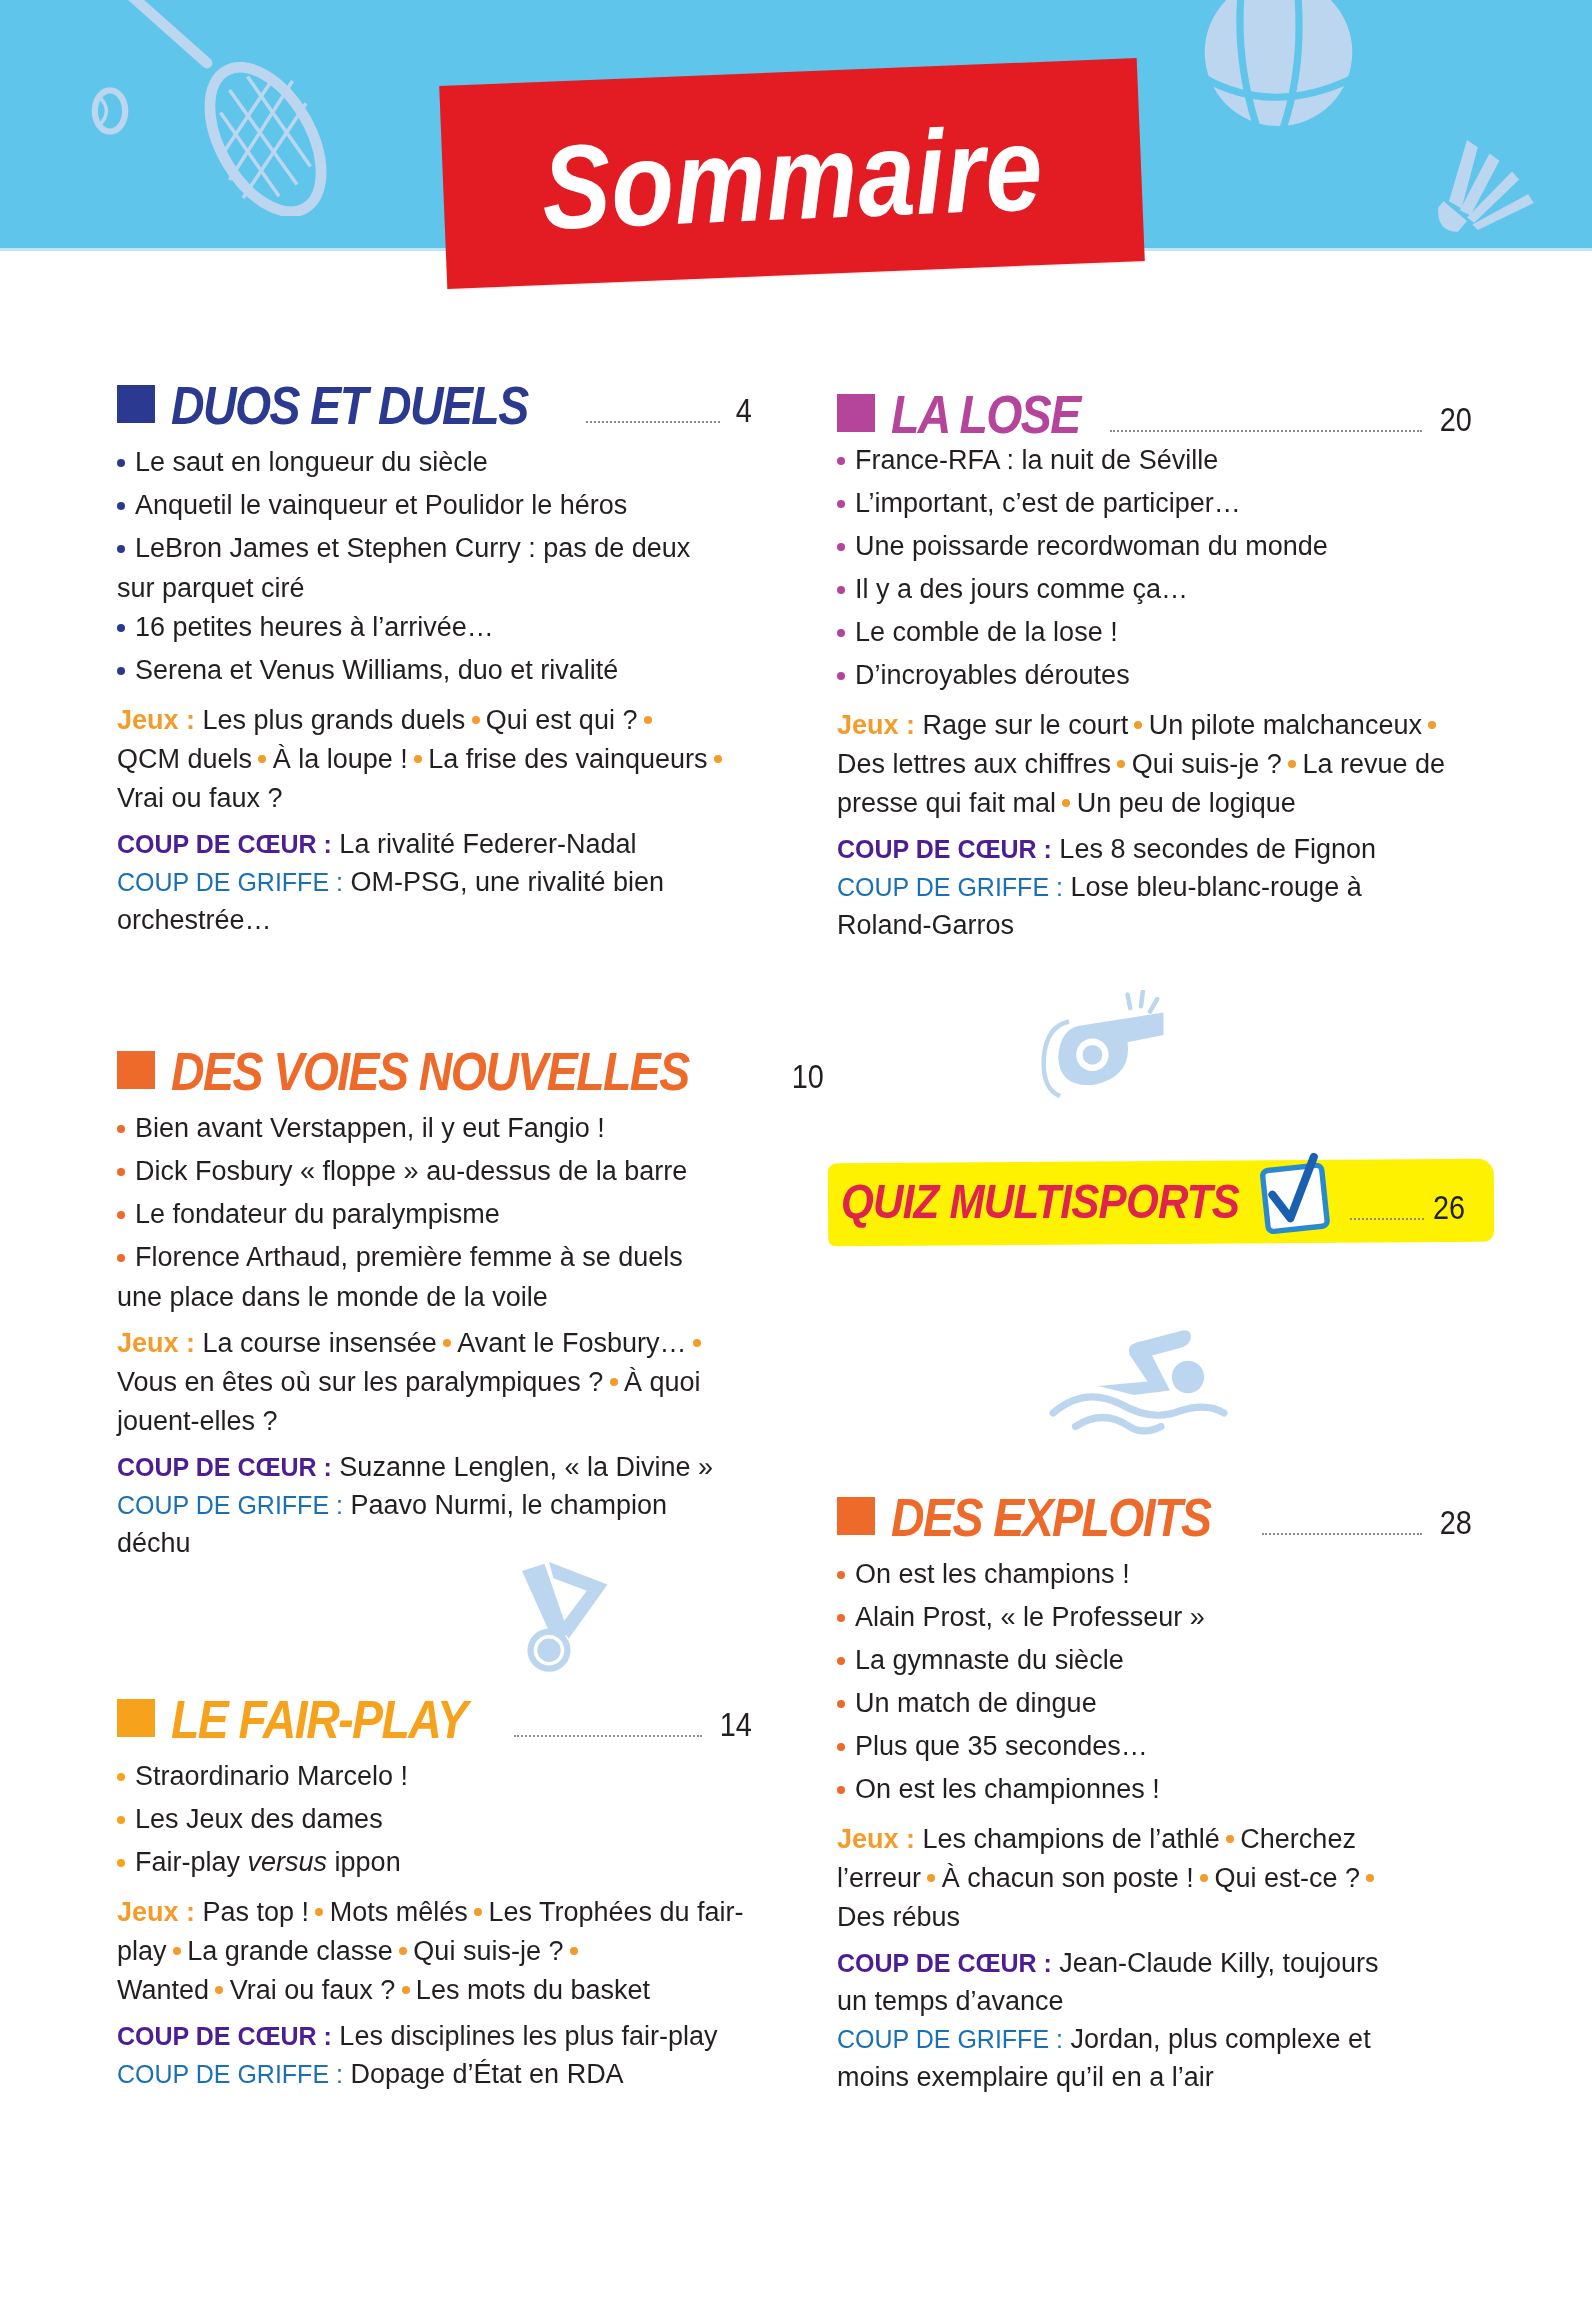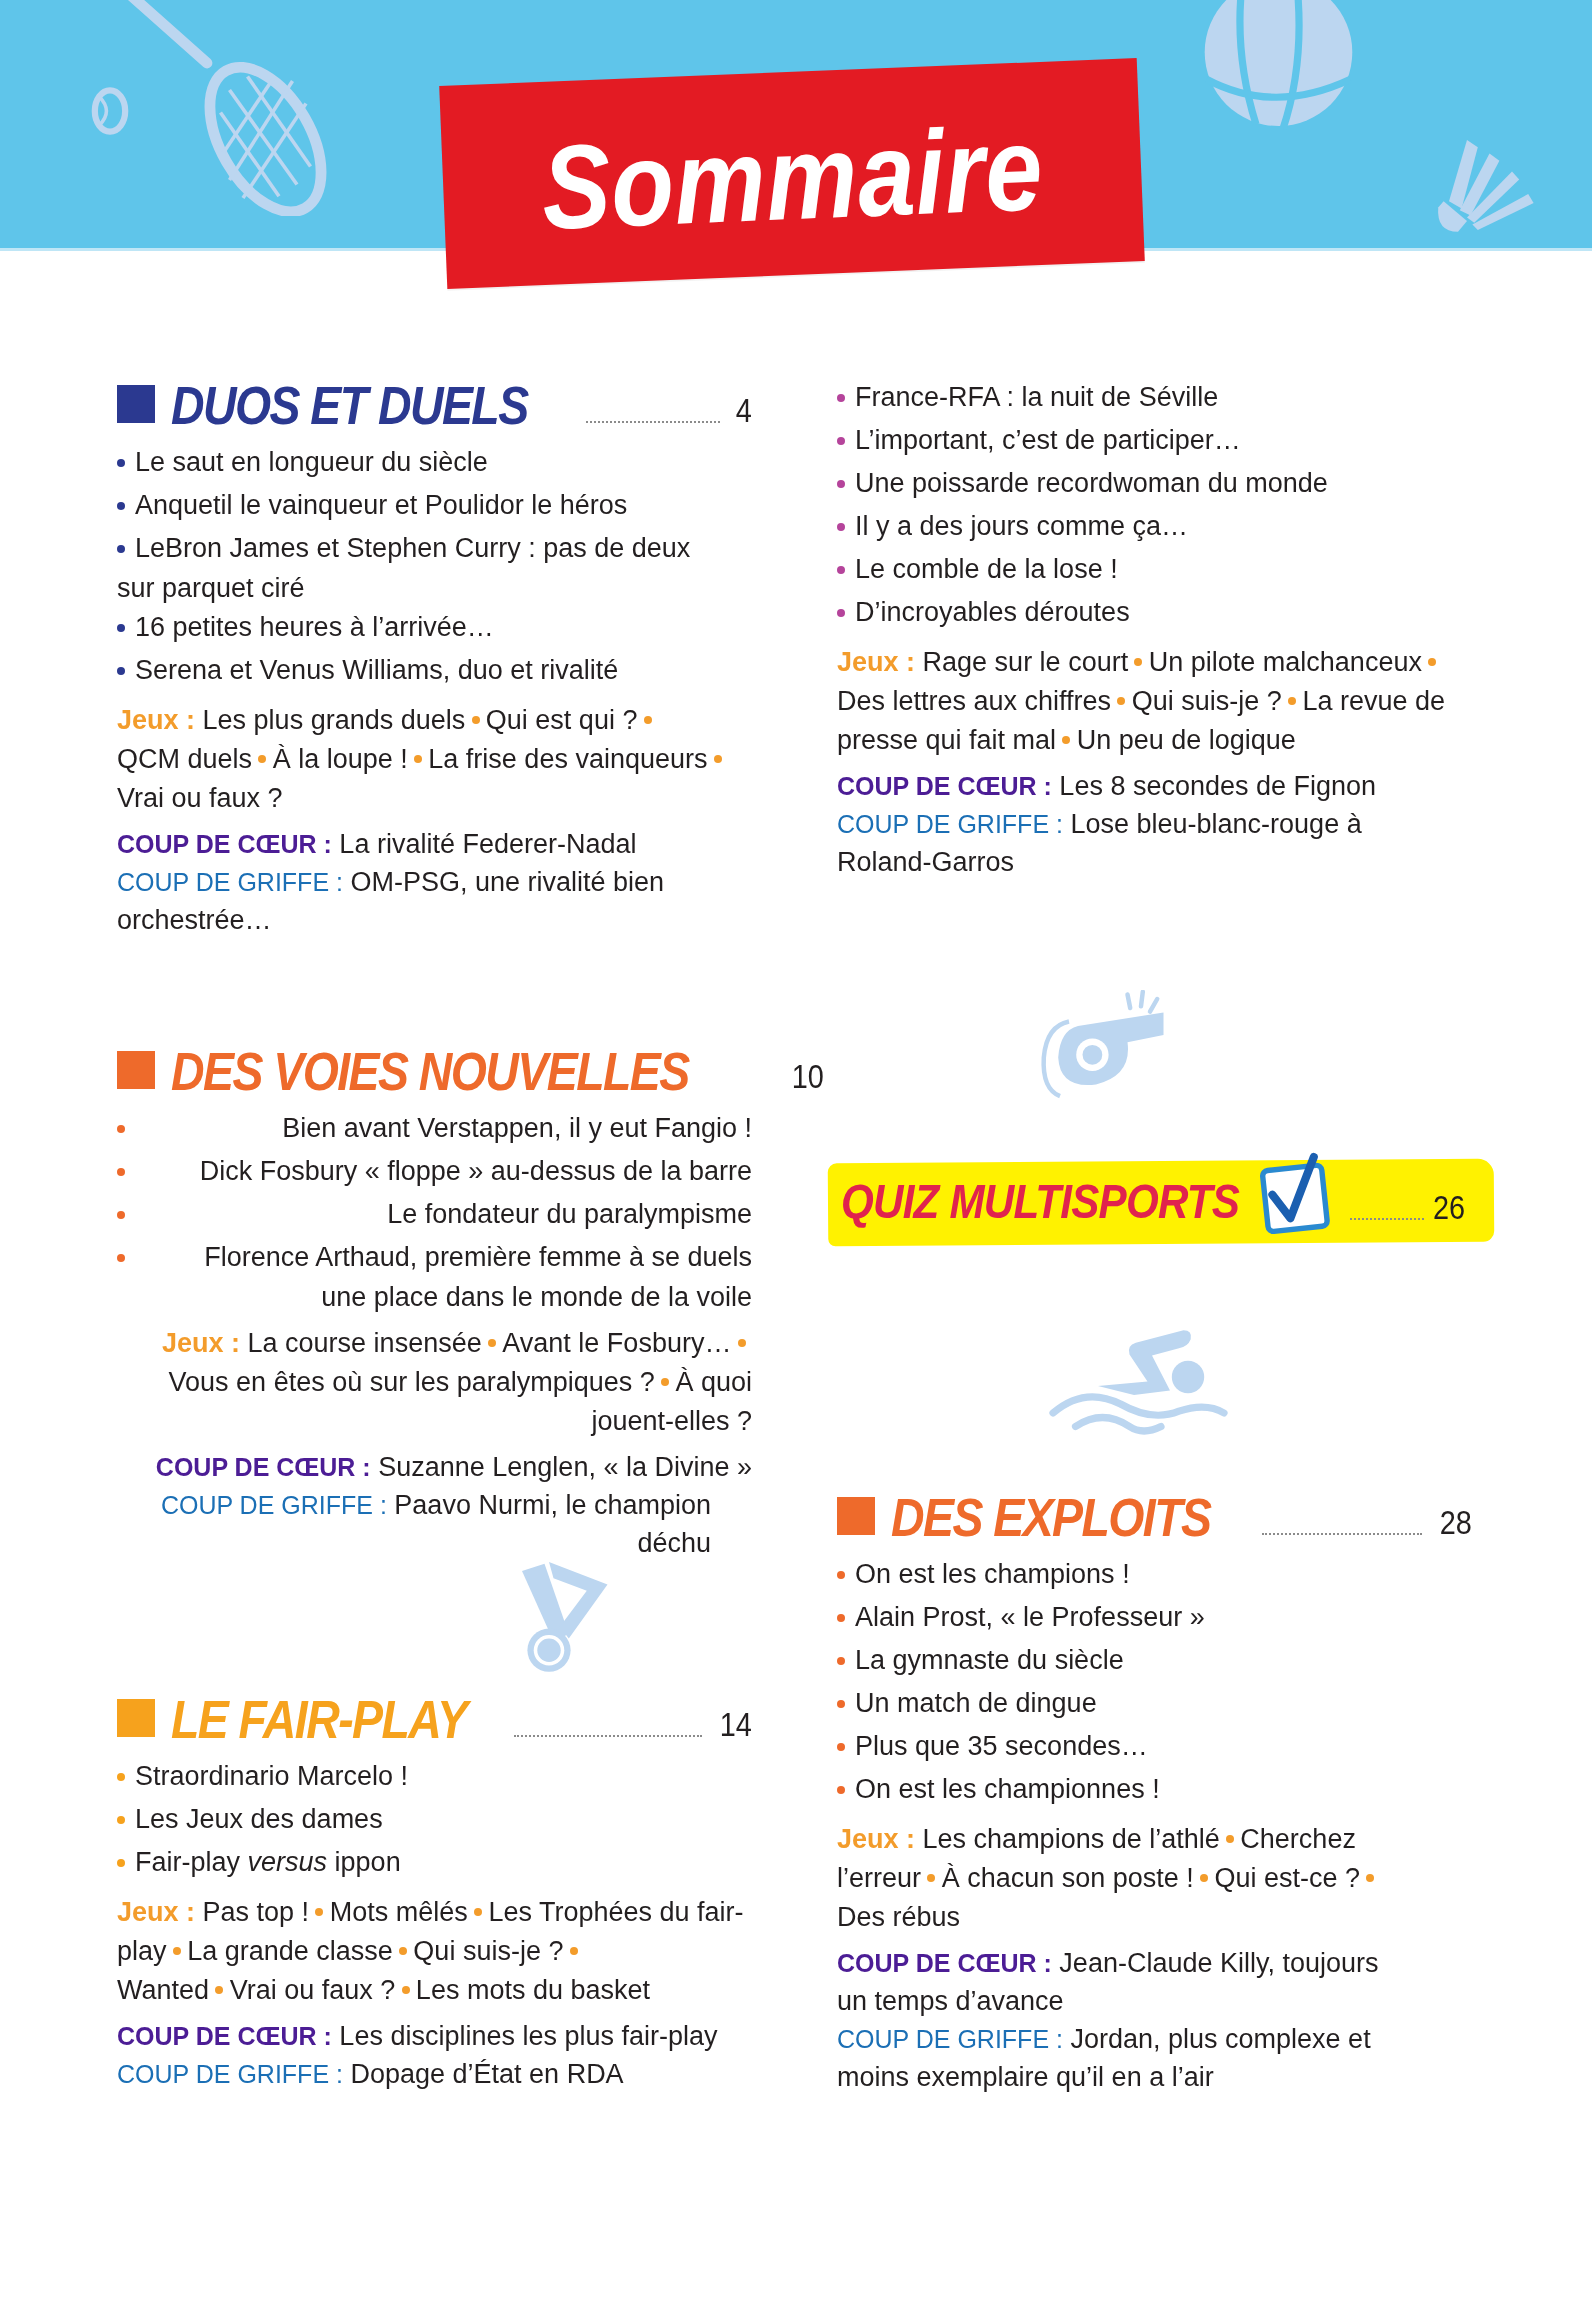--- a/index.html
+++ b/index.html
@@ -126,20 +126,26 @@
     <span class="lbl">Jeux :</span>
     <span>Les plus grands duels</span><span class="sep"></span><span>Qui est qui ?</span><span class="sep"></span><br>
     <span>QCM duels</span><span class="sep"></span><span>À la loupe !</span><span class="sep"></span><span>La frise des vainqueurs</span><span class="sep"></span><br>
     <span>Vrai ou faux ?</span>
   </p>
   <p class="coup coeur coup-first"><span class="lbl">COUP DE CŒUR :</span> <span>La rivalité Federer-Nadal</span></p>
   <p class="coup griffe" style="width:576px"><span class="lbl">COUP DE GRIFFE :</span> <span>OM-PSG, une rivalité bien orchestrée…</span></p>
 </div>
 
 <div class="section" style="left:837px;top:378px;">
+  <div class="sec-head">
+    <div class="sq" style="background:#b5449b"></div>
+    <span class="sec-title" style="color:#b5449b">LA LOSE</span>
+    <div class="leader"></div>
+    <span class="page-num">20</span>
+  </div>
   <ul class="items" style="margin-top:-1.8px">
     <li><span class="dot" style="background:#b5449b"></span><span>France-RFA : la nuit de Séville</span></li>
     <li><span class="dot" style="background:#b5449b"></span><span>L’important, c’est de participer…</span></li>
     <li><span class="dot" style="background:#b5449b"></span><span>Une poissarde recordwoman du monde</span></li>
     <li><span class="dot" style="background:#b5449b"></span><span>Il y a des jours comme ça…</span></li>
     <li><span class="dot" style="background:#b5449b"></span><span>Le comble de la lose !</span></li>
     <li><span class="dot" style="background:#b5449b"></span><span>D’incroyables déroutes</span></li>
   </ul>
   <p class="jeux">
     <span class="lbl">Jeux :</span>
@@ -168,21 +174,21 @@
   <div class="quiz-bg"></div>
   <span class="quiz-title">QUIZ MULTISPORTS</span>
   <svg class="quiz-check" width="81" height="90" viewBox="0 0 90 100">
     <rect x="8" y="22" width="66" height="68" rx="6" transform="rotate(-6 41 56)" fill="#fff" stroke="#2a8ad0" stroke-width="6"></rect>
     <path d="M16 52 L36 78 L62 10" fill="none" stroke="#1b5fb0" stroke-width="9" stroke-linecap="round" stroke-linejoin="round"></path>
   </svg>
   <div class="quiz-leader"></div>
   <span class="quiz-num">26</span>
 </div>
 
-<div class="section" style="left:117px;top:1035px;text-align:right;">
+<div class="section" style="left:117px;top:1035px;">
   <div class="sec-head">
     <div class="sq" style="background:#ee6a2b"></div>
     <span class="sec-title" style="color:#ee6a2b">DES VOIES NOUVELLES</span>
     <div class="leader"></div>
     <span class="page-num">10</span>
   </div>
   <ul class="items">
     <li><span class="dot" style="background:#ee6a2b"></span><span>Bien avant Verstappen, il y eut Fangio !</span></li>
     <li><span class="dot" style="background:#ee6a2b"></span><span>Dick Fosbury « floppe » au-dessus de la barre</span></li>
     <li><span class="dot" style="background:#ee6a2b"></span><span>Le fondateur du paralympisme</span></li>

